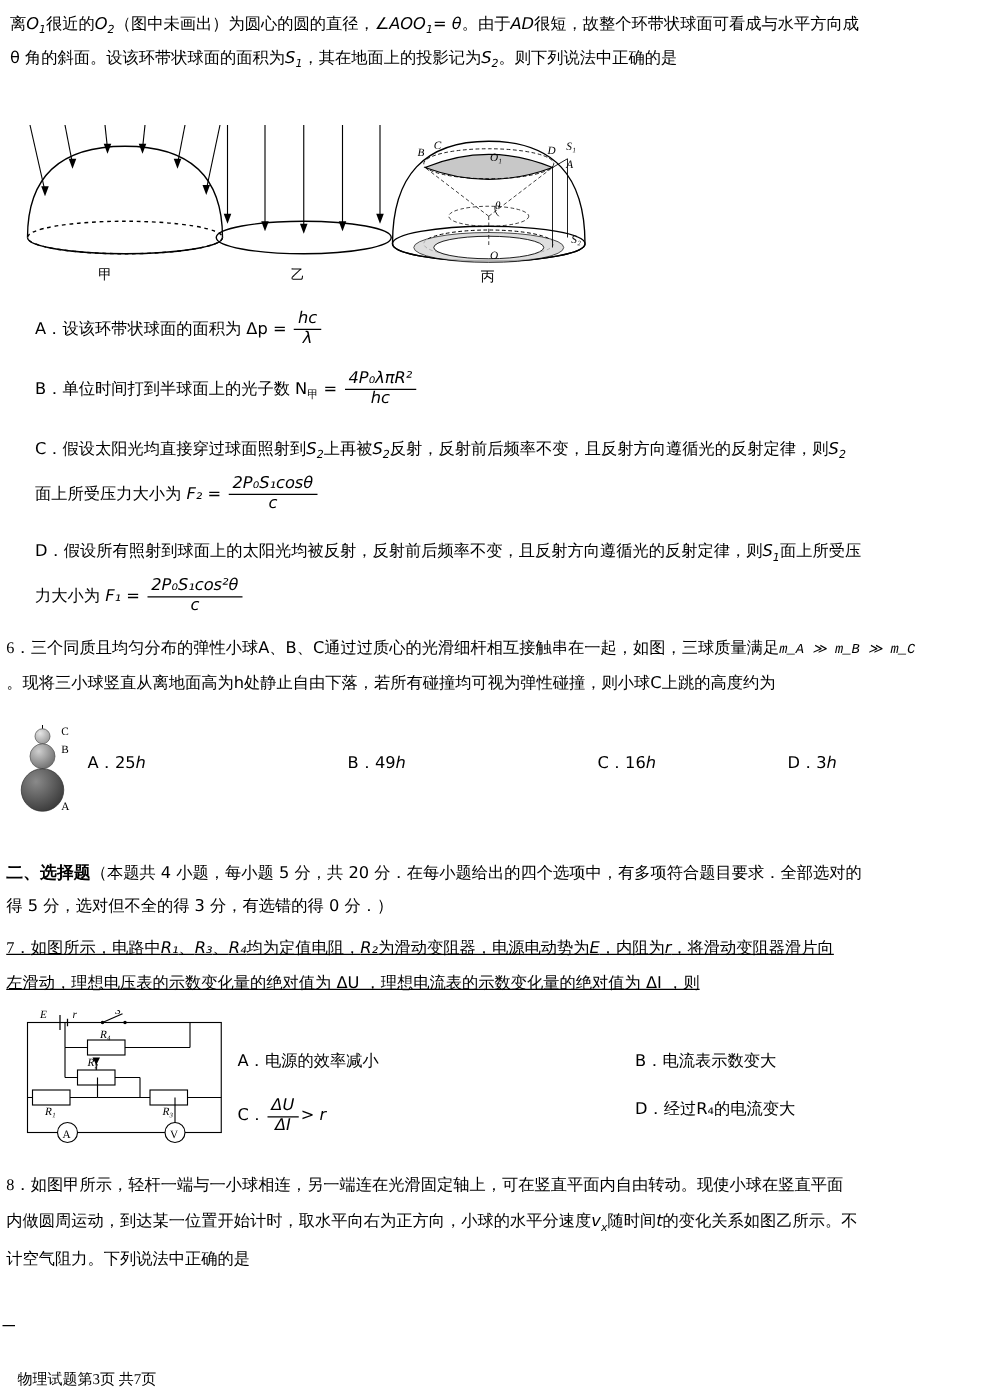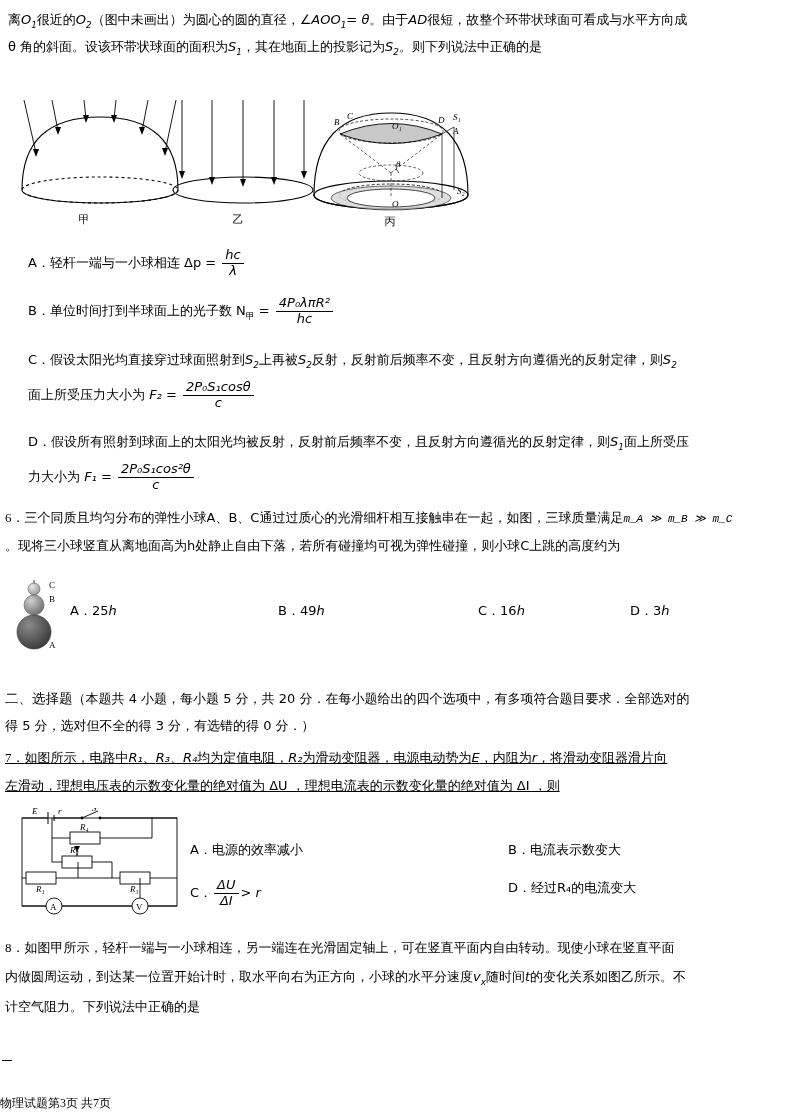--- a/index.html
+++ b/index.html
@@ -13,21 +13,21 @@
     position: relative;
     font-family: "Liberation Serif", "DejaVu Serif", serif;
     color: #000;
     font-size: 13.5px;
     line-height: 1.55;
   }
   .page {
     position: relative;
     width: 800px;
     height: 1113px;
-    padding: 0;
+    padding: 14px;
     box-sizing: border-box;
   }
   .block {
     position: absolute;
   }
   .cn {
     font-family: "DejaVu Sans", "Liberation Sans", sans-serif;
     font-size: 13px;
   }
   .it { font-style: italic; }
@@ -64,21 +64,21 @@
   .footer {
     position: absolute;
     bottom: 0;
     width: 100%;
     text-align: left;
     font-family: Liberation Serif, serif;
     font-size: 12px;
   }
   .sec-head {
     font-family: "DejaVu Sans", sans-serif;
-    font-weight: normal;
+    font-weight: bold;
     font-size: 13.5px;
   }
   .qnum {
     font-family: "Liberation Serif", serif;
   }
   .line {
     white-space: nowrap;
   }
   svg { display: block; }
   .smalllabel {
@@ -183,21 +183,21 @@
         <text class="smalllabel" x="90" y="72">θ</text>
       </g>
 
       <text class="fig-caption" x="74" y="128" text-anchor="middle" font-size="11" font-family="DejaVu Sans">甲</text>
       <text class="fig-caption" x="228" y="128" text-anchor="middle" font-size="11" font-family="DejaVu Sans">乙</text>
       <text class="fig-caption" x="380" y="130" text-anchor="middle" font-size="11" font-family="DejaVu Sans">丙</text>
     </svg>
   </div>
 
   <div class="block cn" style="left:28px; top:248px;">
-    <span>A．</span><span>轻杆一端与一小球相连 Δp =</span>
+    <span>A．</span><span>设该环带状球面的面积为 Δp =</span>
     <span class="frac it">
       <span class="num">hc</span>
       <span class="den">λ</span>
     </span>
   </div>
 
   <div class="block cn" style="left:28px; top:296px;">
     <span>B．</span><span>单位时间打到半球面上的光子数 N</span><span class="sub">甲</span>
     <span>=</span>
     <span class="frac it">

